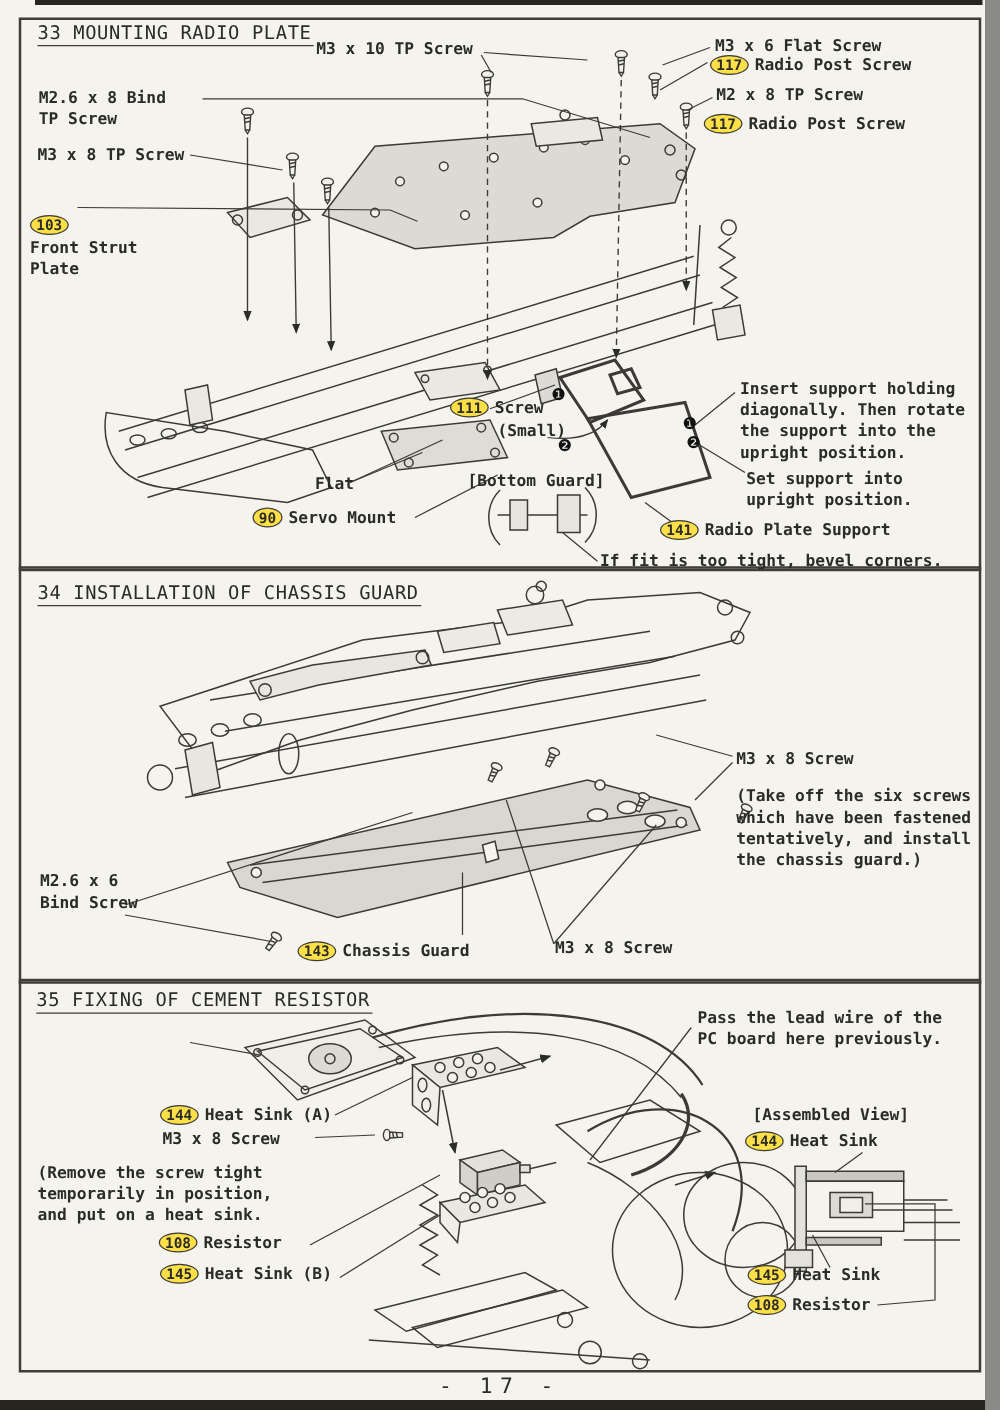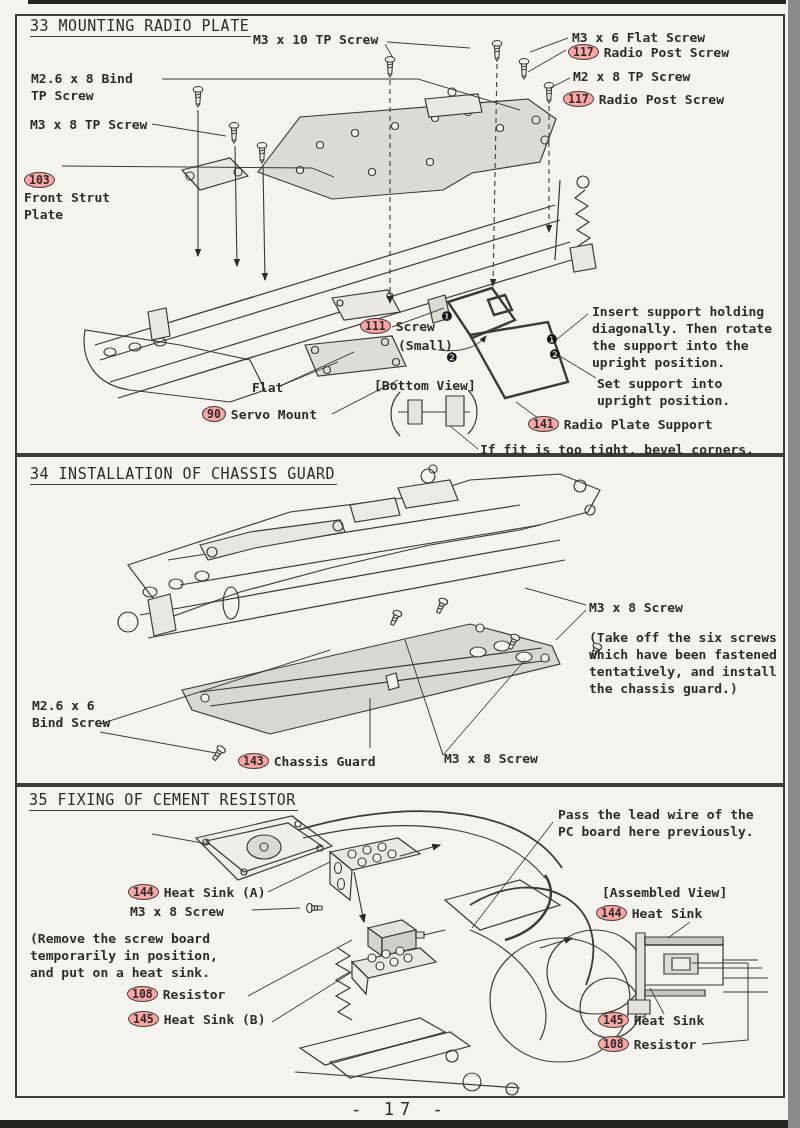--- a/index.html
+++ b/index.html
@@ -6,21 +6,21 @@
   .page{position:relative;width:788px;height:1128px;background:#f4f3ee;
         font-family:"DejaVu Sans Mono","Liberation Mono",monospace;
         color:#2b2b28;overflow:hidden;}
   .scanbar{position:absolute;background:#26251f;}
   .box{position:absolute;border:2px solid #3e3d38;background:transparent;}
   .lbl{position:absolute;font-size:13px;line-height:17px;white-space:pre-line;font-weight:bold;}
   .title{position:absolute;font-size:15px;letter-spacing:.5px;
          border-bottom:1.7px solid #3e3d38;padding:0 2px 1px 0;}
   .oval{display:inline-block;border:1.4px solid #3e3d38;border-radius:50%;
         padding:0 4px;font-size:11.5px;line-height:14px;margin-right:3px;
-        vertical-align:1px;background:#fca5a5;}
+        vertical-align:1px;background:#fde047;}
   .row{display:flex;align-items:flex-start;gap:2px;}
   .marker{position:absolute;font-family:"DejaVu Sans",sans-serif;
           font-size:13px;line-height:13px;color:#111;}
   .footer{position:absolute;font-size:17px;letter-spacing:6px;}
   svg{position:absolute;overflow:visible;}
   svg *{vector-effect:non-scaling-stroke;}
 </style>
 </head>
 <body>
 
@@ -342,21 +342,21 @@
     <span>Screw</span>
   </div>
   <div class="lbl" style="left:398px;top:337px">(Small)</div>
   <div class="marker" style="left:441px;top:310px">❶</div>
   <div class="marker" style="left:446px;top:351px">❷</div>
   <div class="lbl" style="left:252px;top:379px">Flat</div>
   <div class="lbl row" style="left:202px;top:406px">
     <span class="oval">90</span>
     <span>Servo Mount</span>
   </div>
-  <div class="lbl" style="left:374px;top:377px">[Bottom View]</div>
+  <div class="lbl" style="left:374px;top:377px">[Bottom Guard]</div>
   <div class="lbl" style="left:592px;top:303px">Insert support holding
 diagonally. Then rotate
 the support into the
 upright position.</div>
   <div class="marker" style="left:546px;top:333px">❶</div>
   <div class="marker" style="left:549px;top:348px">❷</div>
   <div class="lbl" style="left:597px;top:375px">Set support into
 upright position.</div>
   <div class="lbl row" style="left:528px;top:416px">
     <span class="oval">141</span>
@@ -379,21 +379,21 @@
   <div class="lbl" style="left:444px;top:750px">M3 x 8 Screw</div>
 
   <div class="title" style="left:29px;top:791px">35 FIXING OF CEMENT RESISTOR</div>
   <div class="lbl" style="left:558px;top:806px">Pass the lead wire of the
 PC board here previously.</div>
   <div class="lbl row" style="left:128px;top:884px">
     <span class="oval">144</span>
     <span>Heat Sink (A)</span>
   </div>
   <div class="lbl" style="left:130px;top:903px">M3 x 8 Screw</div>
-  <div class="lbl" style="left:30px;top:930px">(Remove the screw board
+  <div class="lbl" style="left:30px;top:930px">(Remove the screw tight
 temporarily in position,
 and put on a heat sink.</div>
   <div class="lbl row" style="left:127px;top:986px">
     <span class="oval">108</span>
     <span>Resistor</span>
   </div>
   <div class="lbl row" style="left:128px;top:1011px">
     <span class="oval">145</span>
     <span>Heat Sink (B)</span>
   </div>

